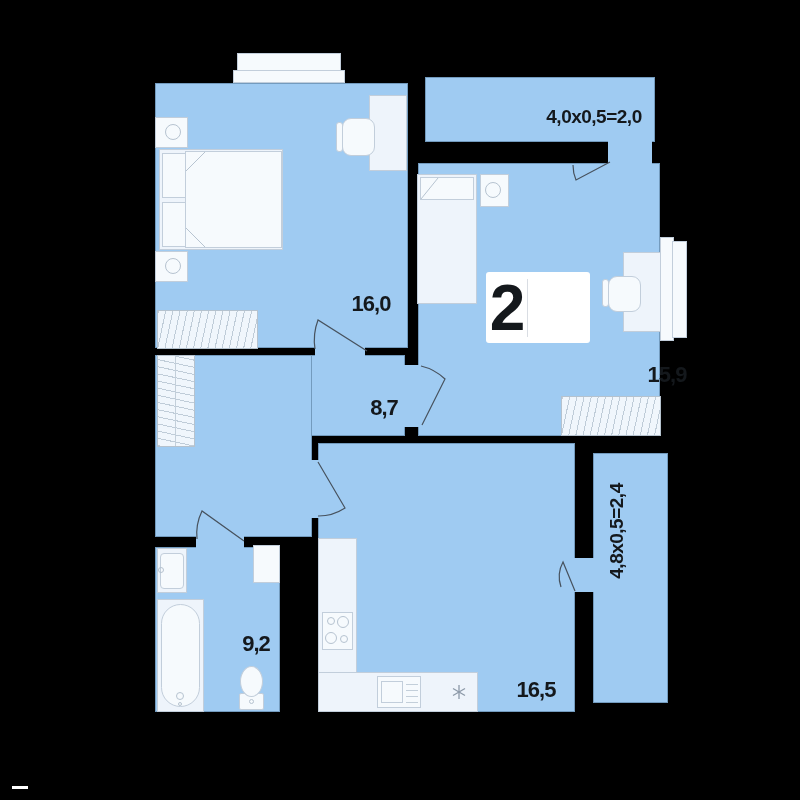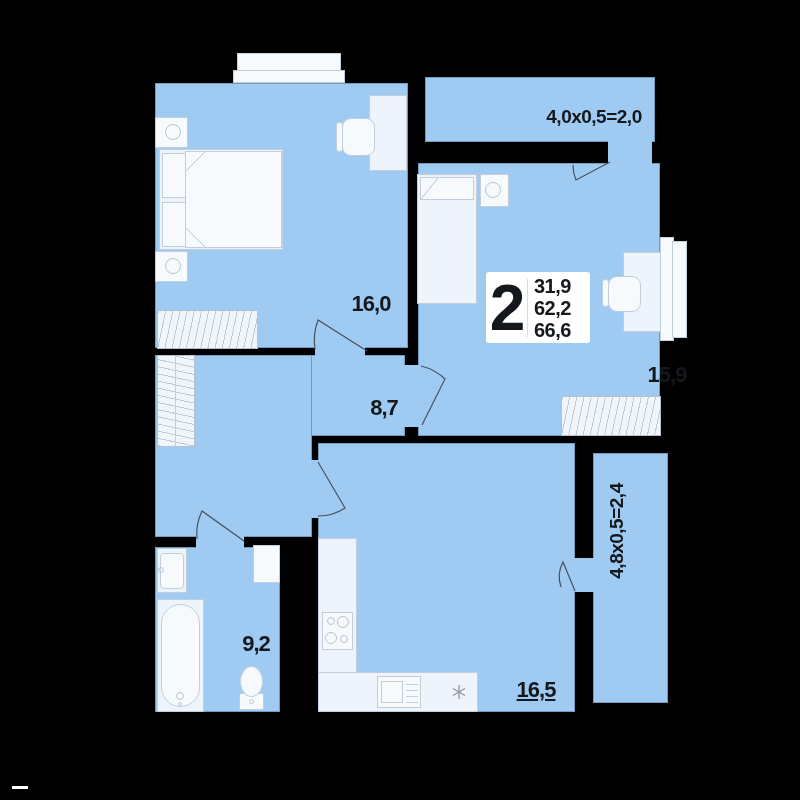--- a/index.html
+++ b/index.html
@@ -122,29 +122,24 @@
       <path d="M 459,685 L 459,699"></path>
       <path d="M 453,688.5 L 465,695.5"></path>
       <path d="M 453,695.5 L 465,688.5"></path>
     </g>
   </svg>
 
   <div class="abs lbl" style="left:371px;top:304px;">16,0</div>
   <div class="abs lbl" style="left:619px;top:375px;margin-left:48px;">15,9</div>
   <div class="abs lbl" style="left:384px;top:408px;">8,7</div>
   <div class="abs lbl" style="left:256px;top:644px;">9,2</div>
-  <div class="abs lbl" style="left:536px;top:690px;text-decoration:underline;">16,5</div>
+  <div class="abs lbl" style="left:536px;top:690px;">16,5</div>
   <div class="abs lbl lbl-balcony" style="left:594px;top:116px;">4,0x0,5=2,0</div>
   <div class="abs lbl lbl-balcony rot" style="left:616px;top:531px;">4,8x0,5=2,4</div>
 
   <div class="abs ibox" style="left:486px;top:272px;width:104px;height:71px;">
     <div class="big">2</div>
     <div class="div"></div>
-    <div class="col">
-      <div>31,9</div>
-      <div>62,2</div>
-      <div>66,6</div>
-    </div>
   </div>
 
   <div class="abs" style="left:12px;top:786px;width:16px;height:3px;background:#fff;"></div>
 
 </div>
 
 </body></html>

